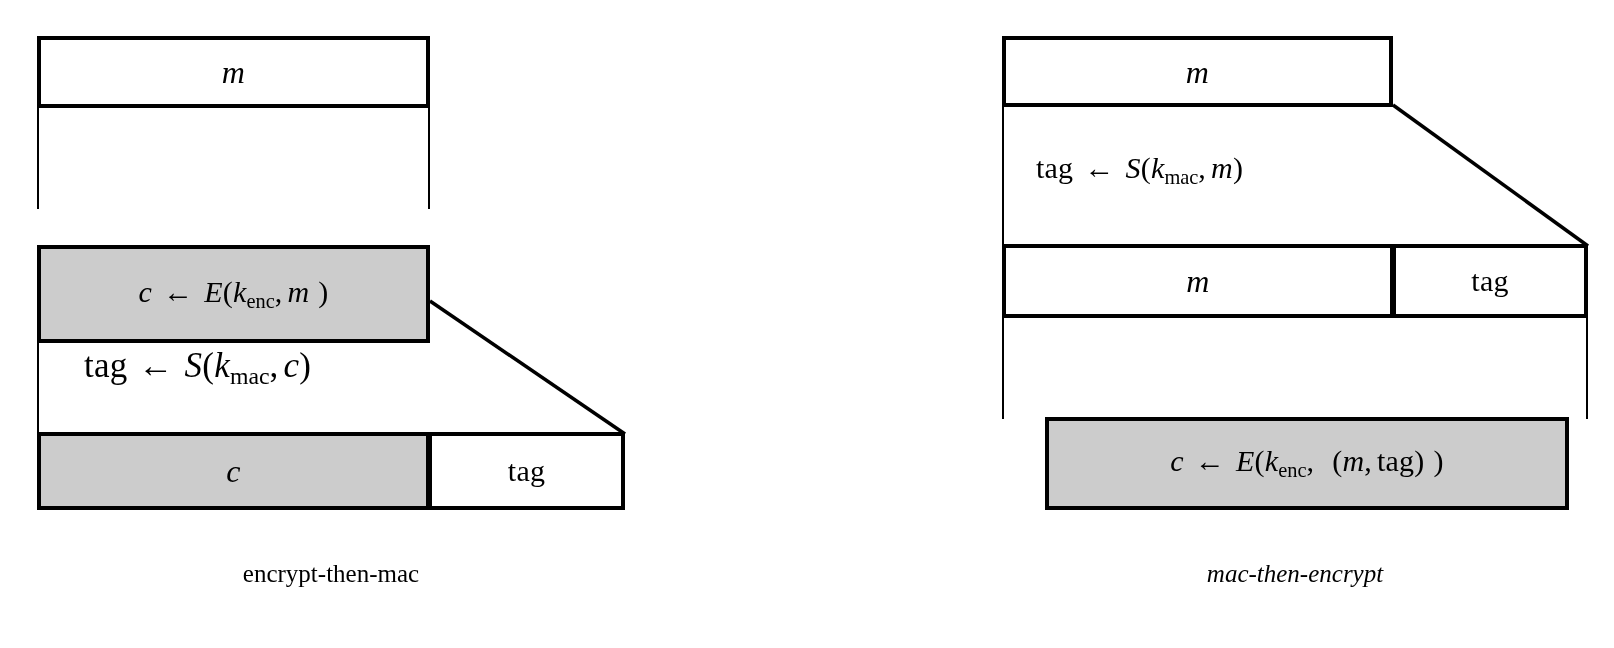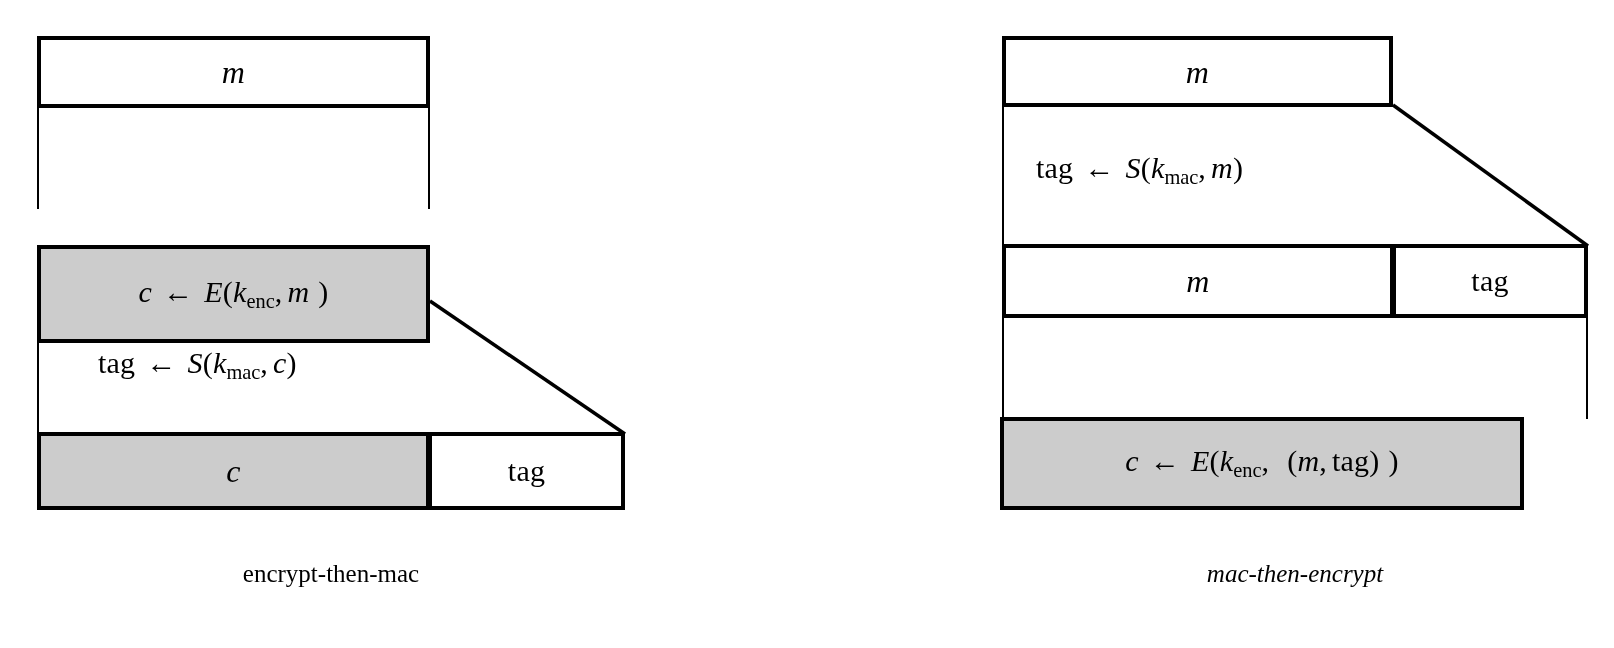--- a/index.html
+++ b/index.html
@@ -107,21 +107,21 @@
     <div class="box" style="left:37px; top:36px; width:393px; height:72px;">
       <span class="mathtext symbol-m">m</span>
     </div>
 
     <div class="box shaded" style="left:37px; top:205px; width:393px; height:98px;margin-top:40px;">
       <span class="mathtext">
         <span class="it">c</span><span class="medsp"></span><span class="arrow">←</span><span class="medsp"></span><span class="it">E</span><span class="rm">(</span><span class="it">k</span><span class="sub">enc</span><span class="rm">,</span><span class="thinsp"></span><span class="it">m</span><span class="medsp"></span><span class="rm">)</span>
       </span>
     </div>
 
-    <div class="gaptext mathtext" style="left:98px; top:348px; font-size:30px;">
+    <div class="gaptext mathtext" style="left:84px; top:348px; font-size:35px;">
       <span class="rm">tag</span><span class="medsp"></span><span class="arrow">←</span><span class="medsp"></span><span class="it">S</span><span class="rm">(</span><span class="it">k</span><span class="sub">mac</span><span class="rm">,</span><span class="thinsp"></span><span class="it">c</span><span class="rm">)</span>
     </div>
 
     <div class="box shaded" style="left:37px; top:432px; width:393px; height:78px;">
       <span class="mathtext symbol-c">c</span>
     </div>
     <div class="box" style="left:428px; top:432px; width:197px; height:78px;">
       <span class="mathtext label-tag">tag</span>
     </div>
 
@@ -142,21 +142,21 @@
       <span class="rm">tag</span><span class="medsp"></span><span class="arrow">←</span><span class="medsp"></span><span class="it">S</span><span class="rm">(</span><span class="it">k</span><span class="sub">mac</span><span class="rm">,</span><span class="thinsp"></span><span class="it">m</span><span class="rm">)</span>
     </div>
 
     <div class="box" style="left:1002px; top:244px; width:392px; height:74px;">
       <span class="mathtext symbol-m">m</span>
     </div>
     <div class="box" style="left:1392px; top:244px; width:196px; height:74px;">
       <span class="mathtext label-tag">tag</span>
     </div>
 
-    <div class="box shaded" style="left:1000px; top:417px; width:524px; height:93px;">
+    <div class="box shaded" style="left:1045px; top:417px; width:524px; height:93px;">
       <span class="mathtext">
         <span class="it">c</span><span class="medsp"></span><span class="arrow">←</span><span class="medsp"></span><span class="it">E</span><span class="rm">(</span><span class="it">k</span><span class="sub">enc</span><span class="rm">,</span><span class="medsp"></span><span class="medsp"></span><span class="rm">(</span><span class="it">m</span><span class="rm">,</span><span class="thinsp"></span><span class="rm">tag</span><span class="rm">)</span><span class="medsp"></span><span class="rm">)</span>
       </span>
     </div>
 
     <div class="caption" style="left:1002px; top:560px; width:586px;font-style:italic;">mac-then-encrypt</div>
   </div>
 
 </div>
 

